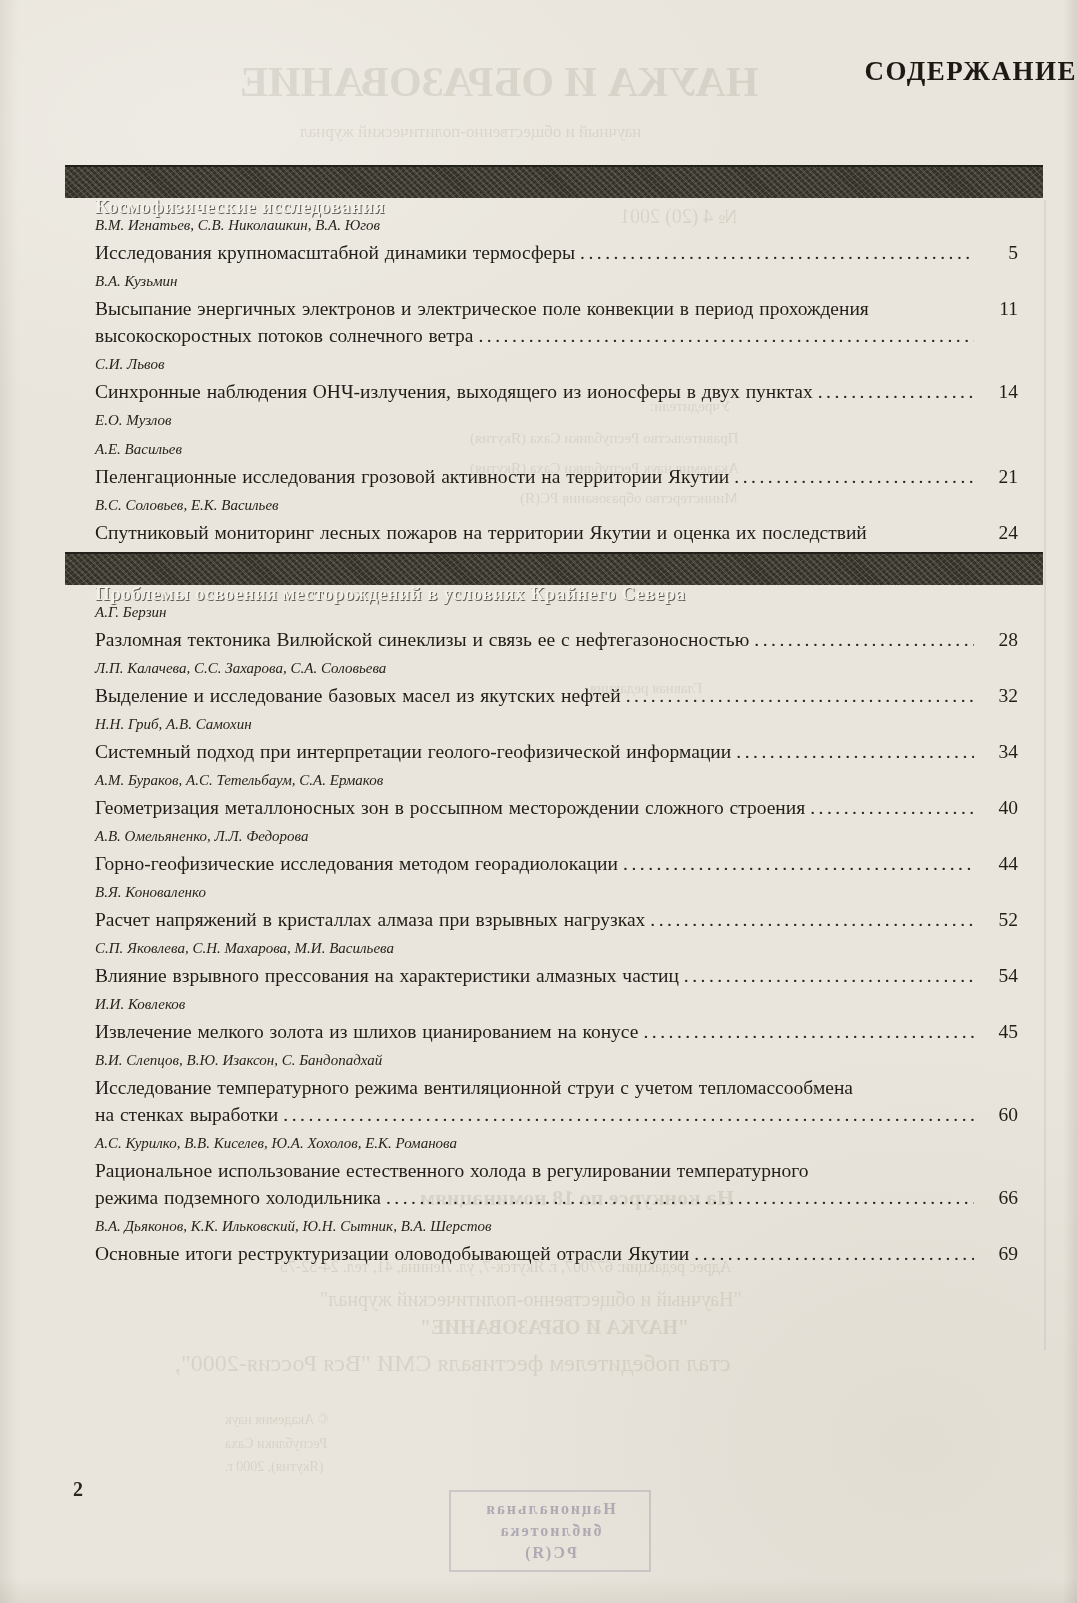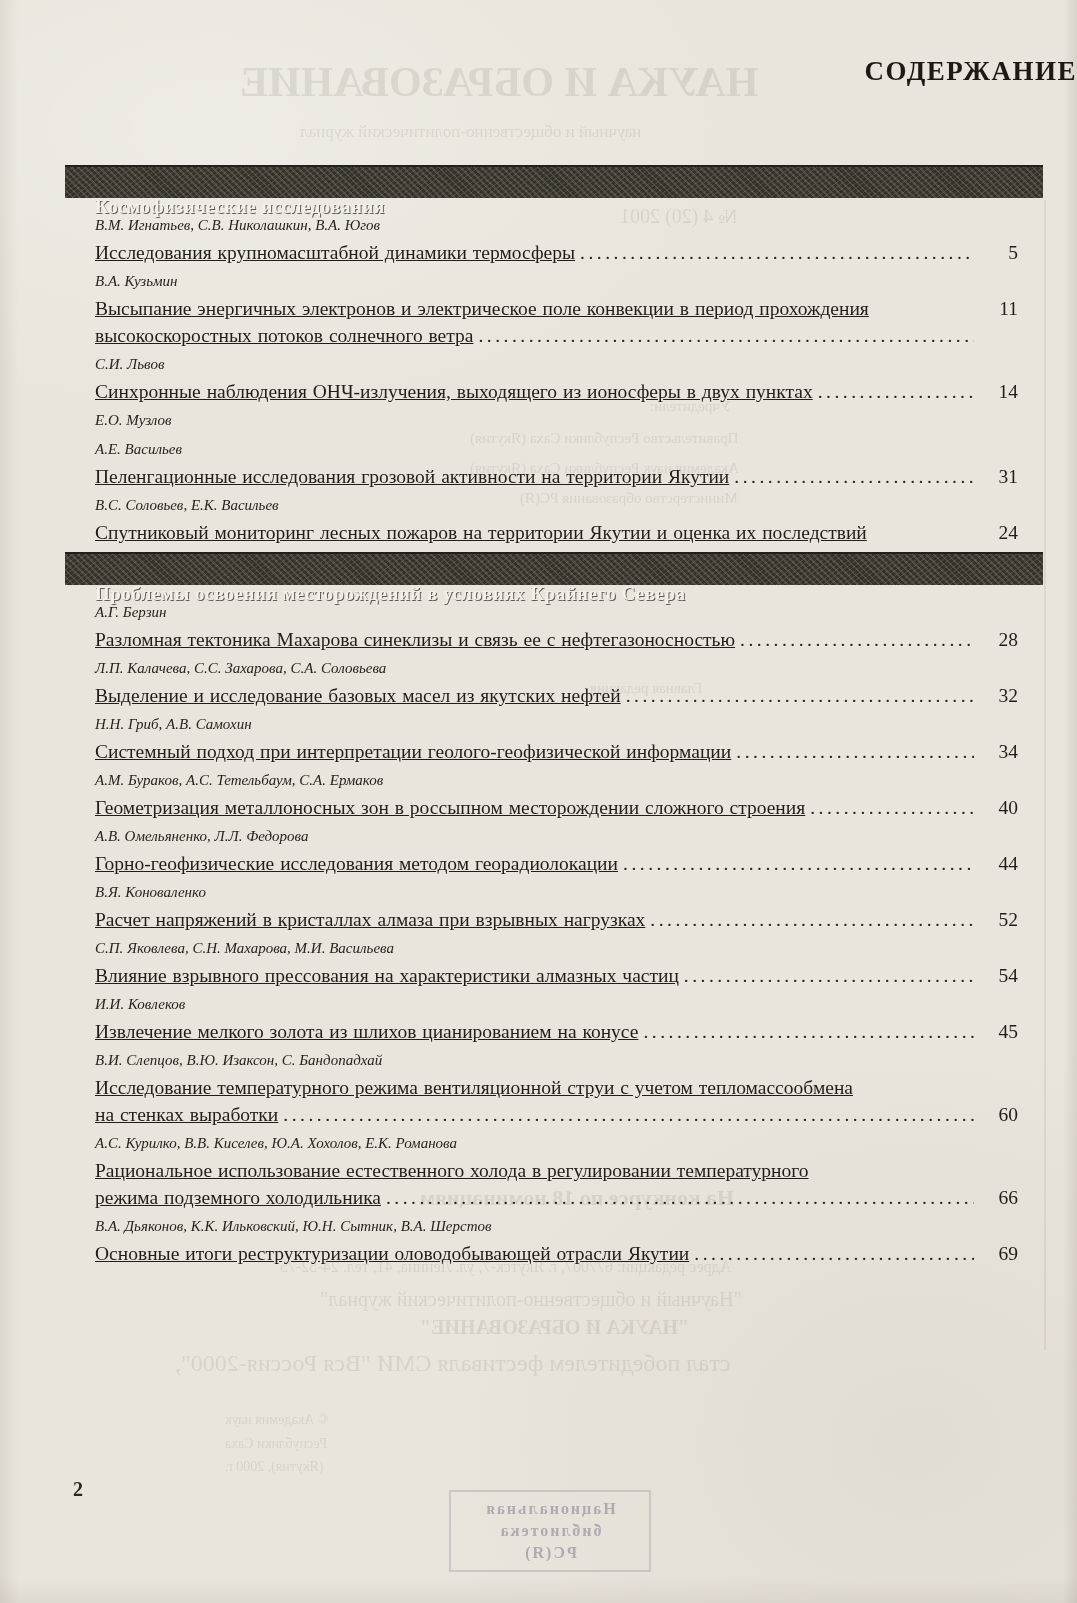--- a/index.html
+++ b/index.html
@@ -42,21 +42,21 @@
     white-space:nowrap;
     margin-top:48px;
   }
   .entries{padding:0 25px 0 30px;margin-bottom:6px;}
   .entry{margin-bottom:2px;}
   .authors{
     font-style:italic;font-size:15px;line-height:27px;white-space:nowrap;
     color:#27231d;
   }
   .line{display:flex;align-items:baseline;font-size:19.5px;line-height:27px;word-spacing:1px;}
-  .t{white-space:nowrap;text-decoration:underline;}
+  .t{white-space:nowrap;}
   .leader{
     flex:1;overflow:hidden;white-space:nowrap;letter-spacing:3.5px;
     padding-left:5px;color:#2a2620;
   }
   .leader::before{
     content:"......................................................................................................................................................................................................................";
   }
   .spacer{flex:1;}
   .pg{width:44px;flex:none;text-align:right;font-size:19.5px;}
   .page-number{
@@ -143,40 +143,40 @@
         </div>
       </div>
       <div class="entry">
         <div class="authors">Е.О. Музлов</div>
       </div>
       <div class="entry">
         <div class="authors">А.Е. Васильев</div>
         <div class="line">
           <span class="t">Пеленгационные исследования грозовой активности на территории Якутии</span>
           <span class="leader"></span>
-          <span class="pg">31</span>
+          <span class="pg">21</span>
         </div>
       </div>
       <div class="entry">
         <div class="authors">В.С. Соловьев, Е.К. Васильев</div>
         <div class="line">
           <span class="t">Спутниковый мониторинг лесных пожаров на территории Якутии и оценка их последствий</span>
           <span class="spacer"></span>
           <span class="pg">24</span>
         </div>
       </div>
     </div>
     <div class="band">
       <span class="band-label">Проблемы освоения месторождений в условиях Крайнего Севера</span>
     </div>
     <div class="entries">
       <div class="entry">
         <div class="authors">А.Г. Берзин</div>
         <div class="line">
-          <span class="t">Разломная тектоника Махарова синеклизы и связь ее с нефтегазоносностью</span>
+          <span class="t">Разломная тектоника Вилюйской синеклизы и связь ее с нефтегазоносностью</span>
           <span class="leader"></span>
           <span class="pg">28</span>
         </div>
       </div>
       <div class="entry">
         <div class="authors">Л.П. Калачева, С.С. Захарова, С.А. Соловьева</div>
         <div class="line">
           <span class="t">Выделение и исследование базовых масел из якутских нефтей</span>
           <span class="leader"></span>
           <span class="pg">32</span>

